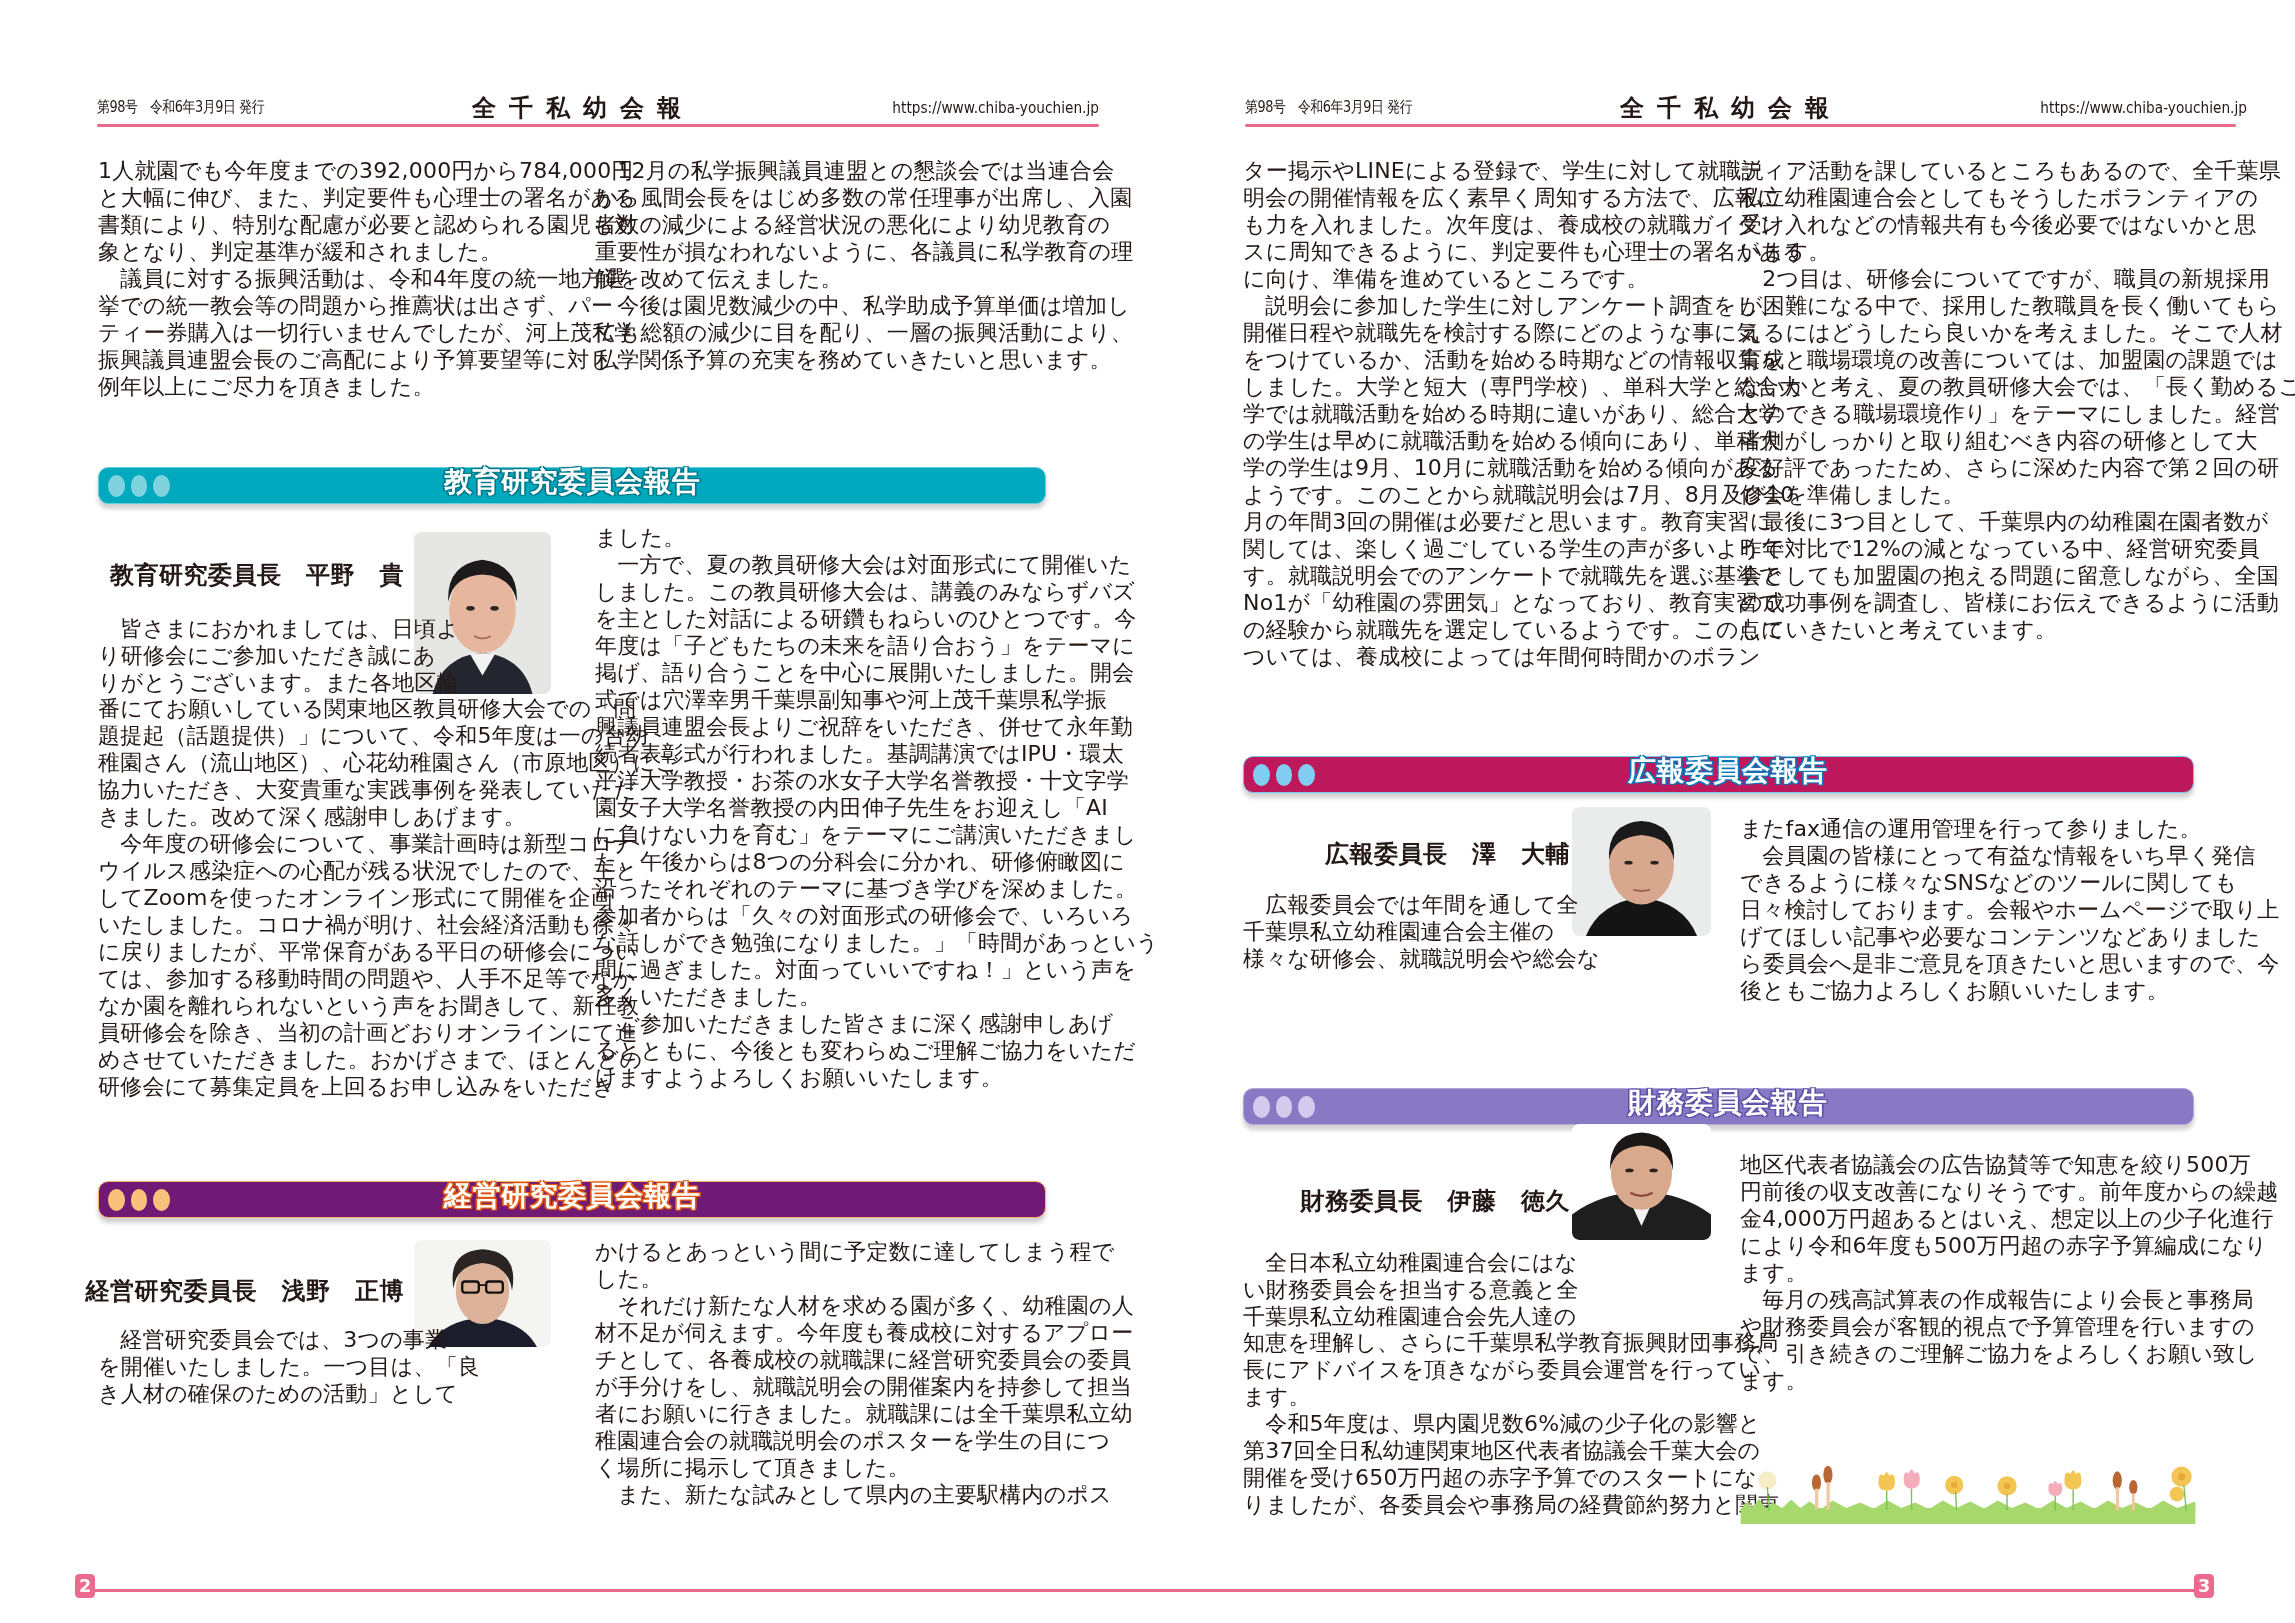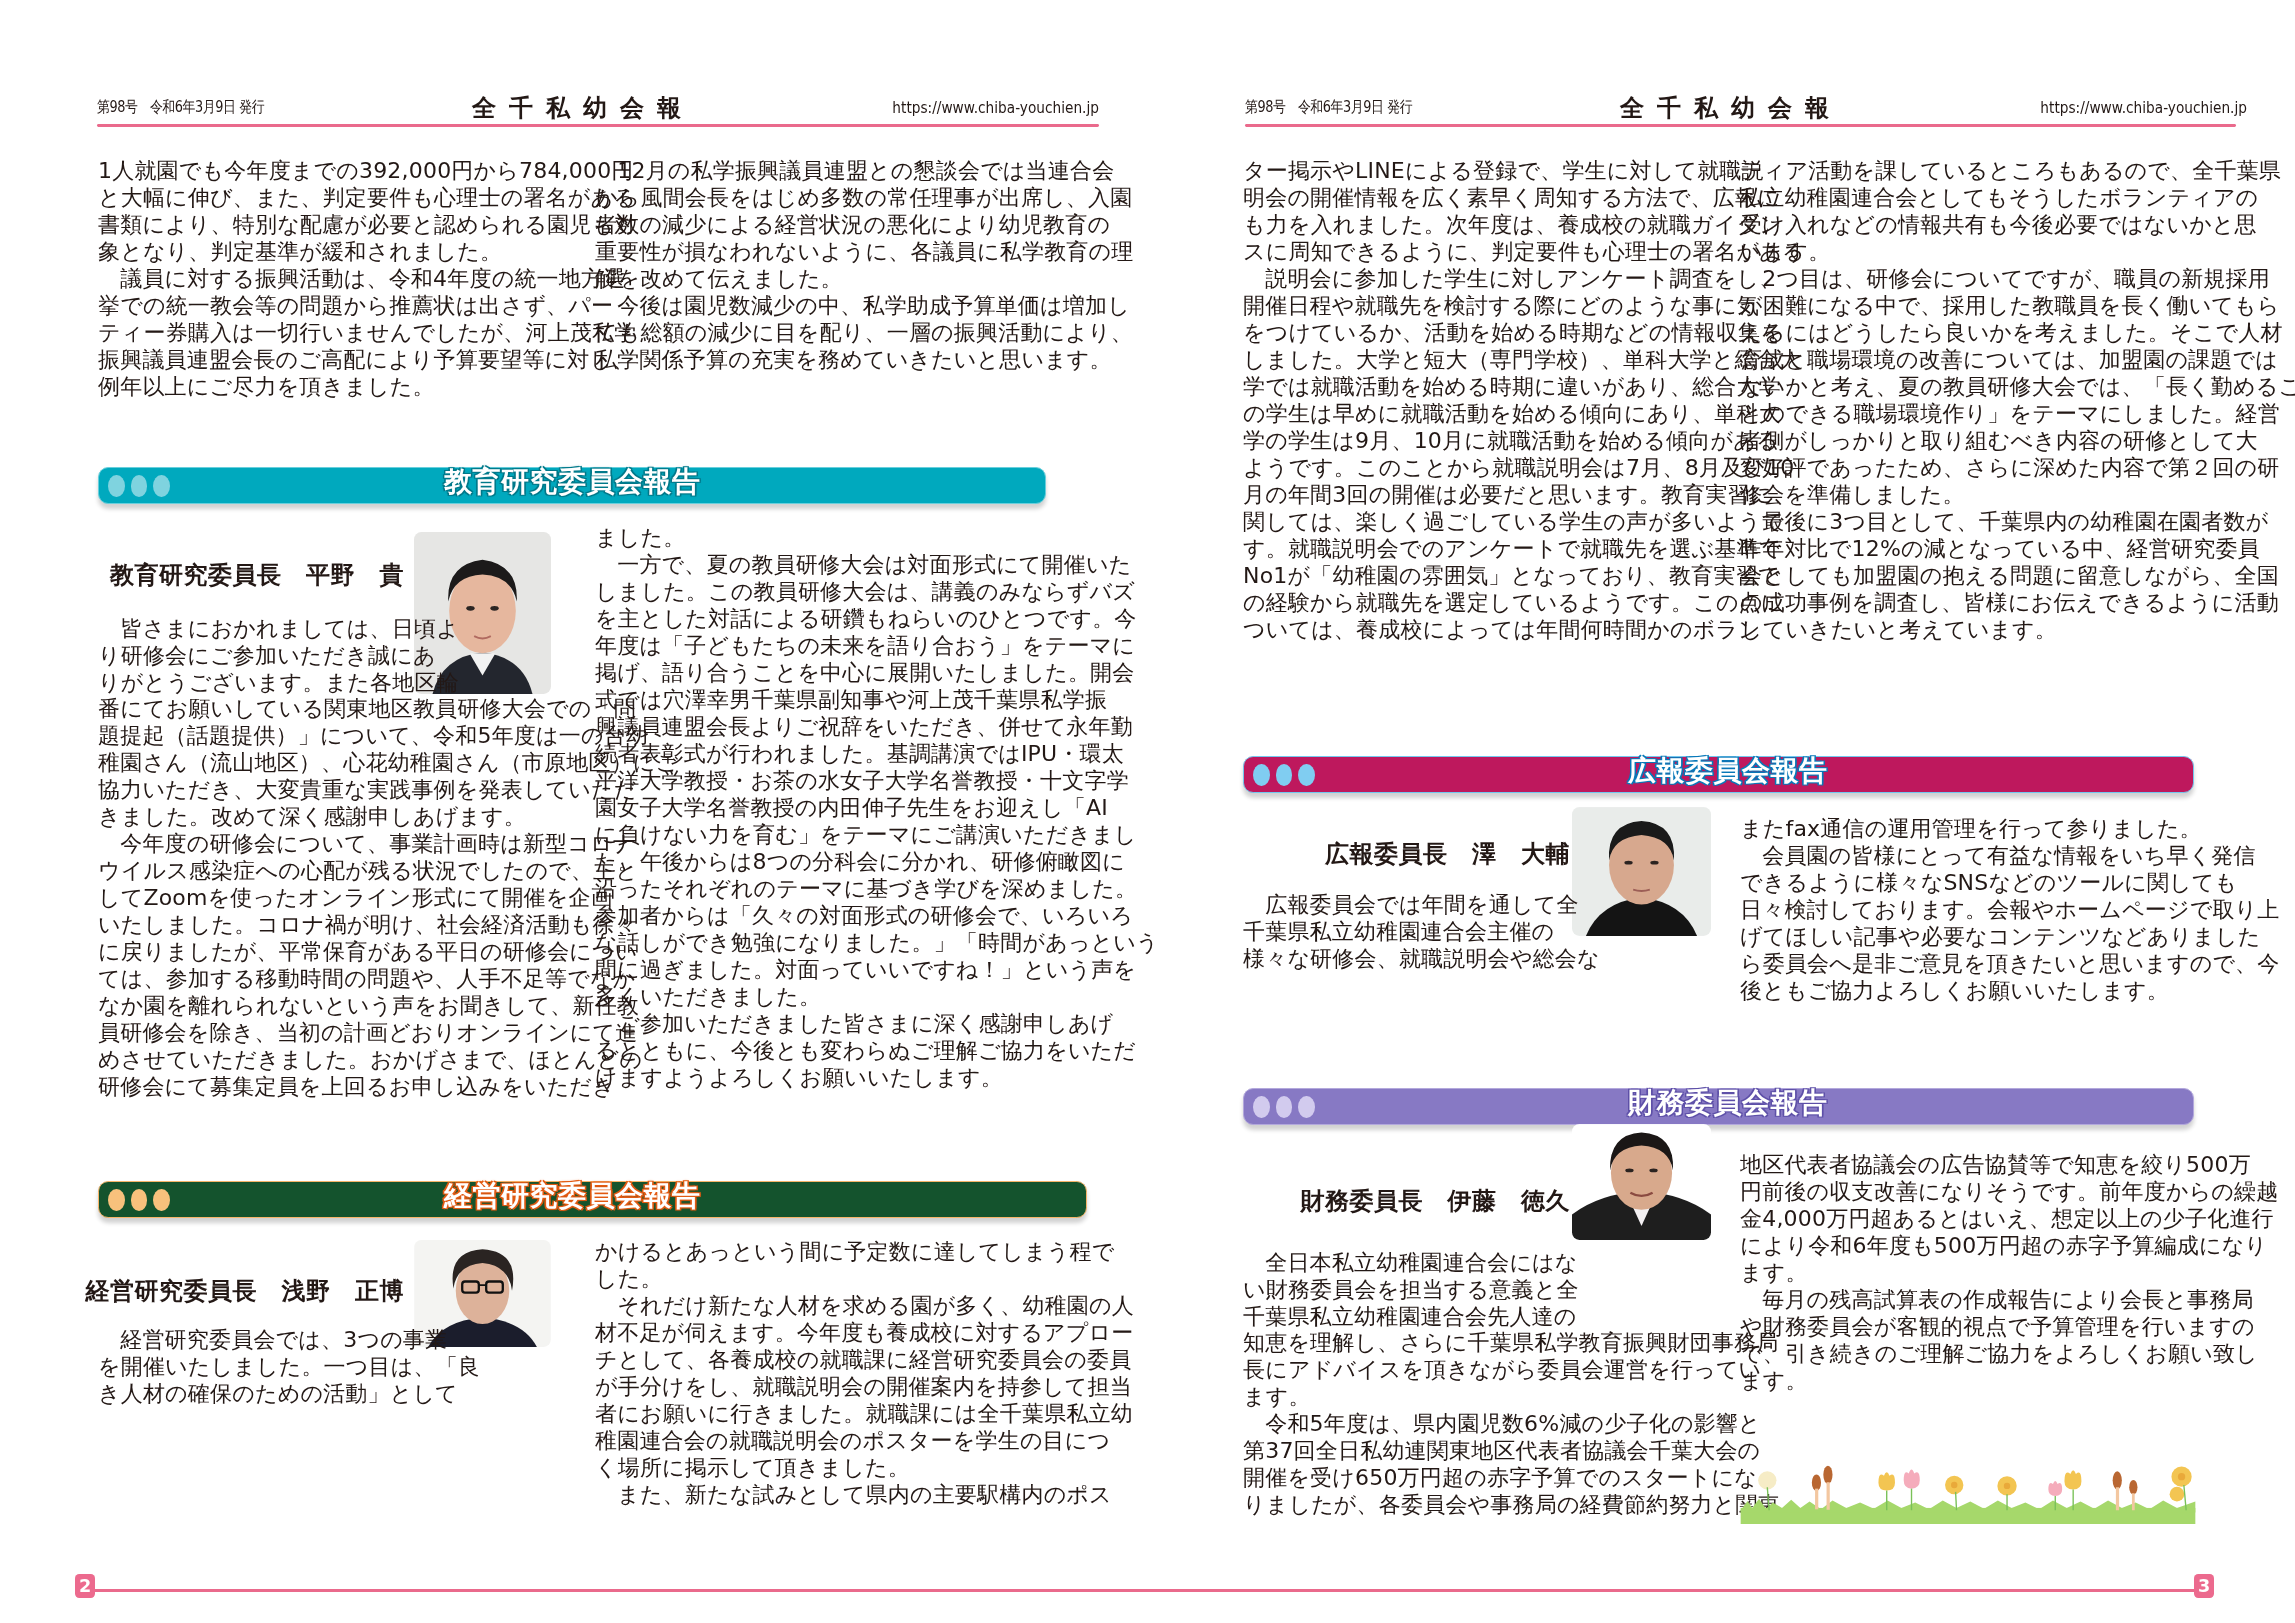--- a/index.html
+++ b/index.html
@@ -20,21 +20,21 @@
   .col .ln { display:block; height:27px; }
 
   .banner { position:absolute; height:35px; border-radius:10.2px;
             box-shadow: 0 4.6px 4.6px rgba(0,0,0,0.18); }
   .banner .dots { position:absolute; left:9.3px; top:6.5px; display:flex; gap:5.6px; }
   .banner .dot { width:16.7px; height:22px; border-radius:50%; }
   .banner .btitle { position:absolute; top:-4.6px; font-size:28px; font-weight:bold; color:#fff; white-space:nowrap; letter-spacing:0.5px; }
   .b-teal { background:#00a9be; border:1.4px solid #69cfdc; }
   .b-teal .dot { background:#7fd3df; }
   .b-teal .btitle { text-shadow: 0 0 2.8px #00798a, 1.4px 1.4px 0 #00798a, -1.4px 1.4px 0 #00798a, 1.4px -1.4px 0 #00798a, -1.4px -1.4px 0 #00798a; }
-  .b-orange { background:#14532d; border:1.4px solid #f7b56a;padding-left:41px; }
+  .b-orange { background:#701a75; border:1.4px solid #f7b56a; }
   .b-orange .dot { background:#f8c17c; }
   .b-orange .btitle { text-shadow: 1.4px 1.4px 0 #e25a13, -1.4px 1.4px 0 #e25a13, 1.4px -1.4px 0 #e25a13, -1.4px -1.4px 0 #e25a13, 0 0 2.8px #e25a13; }
   .b-blue { background:#be185d; border:1.4px solid #74c8ef; }
   .b-blue .dot { background:#80cdf1; }
   .b-blue .btitle { text-shadow: 1.4px 1.4px 0 #0878b8, -1.4px 1.4px 0 #0878b8, 1.4px -1.4px 0 #0878b8, -1.4px -1.4px 0 #0878b8; }
   .b-purple { background:#8779c4; border:1.4px solid #b3a8dc; }
   .b-purple .dot { background:#d2cbee; }
   .b-purple .btitle { text-shadow: 1.4px 1.4px 0 #5e50a8, -1.4px 1.4px 0 #5e50a8, 1.4px -1.4px 0 #5e50a8, -1.4px -1.4px 0 #5e50a8; }
 
   .role { position:absolute; font-size:24px; font-weight:bold; white-space:nowrap; letter-spacing:0.5px; }
@@ -194,20 +194,21 @@
   <div class="hdr-issue">第98号　令和6年3月9日 発行</div>
   <div class="hdr-title">全千私幼会報</div>
   <div class="hdr-url">https://www.chiba-youchien.jp</div>
   <div class="hdr-rule"></div>
 
   <div class="col" style="left:95px; top:157px;">
       <span class="ln">ター掲示やLINEによる登録で、学生に対して就職説</span>
       <span class="ln">明会の開催情報を広く素早く周知する方法で、広報に</span>
       <span class="ln">も力を入れました。次年度は、養成校の就職ガイダン</span>
       <span class="ln">スに周知できるように、判定要件も心理士の署名がある</span>
+      <span class="ln">に向け、準備を進めているところです。</span>
       <span class="ln">　説明会に参加した学生に対しアンケート調査をし、</span>
       <span class="ln">開催日程や就職先を検討する際にどのような事に気</span>
       <span class="ln">をつけているか、活動を始める時期などの情報収集を</span>
       <span class="ln">しました。大学と短大（専門学校）、単科大学と総合大</span>
       <span class="ln">学では就職活動を始める時期に違いがあり、総合大学</span>
       <span class="ln">の学生は早めに就職活動を始める傾向にあり、単科大</span>
       <span class="ln">学の学生は9月、10月に就職活動を始める傾向がある</span>
       <span class="ln">ようです。このことから就職説明会は7月、8月及び10</span>
       <span class="ln">月の年間3回の開催は必要だと思います。教育実習に</span>
       <span class="ln">関しては、楽しく過ごしている学生の声が多いようで</span>

